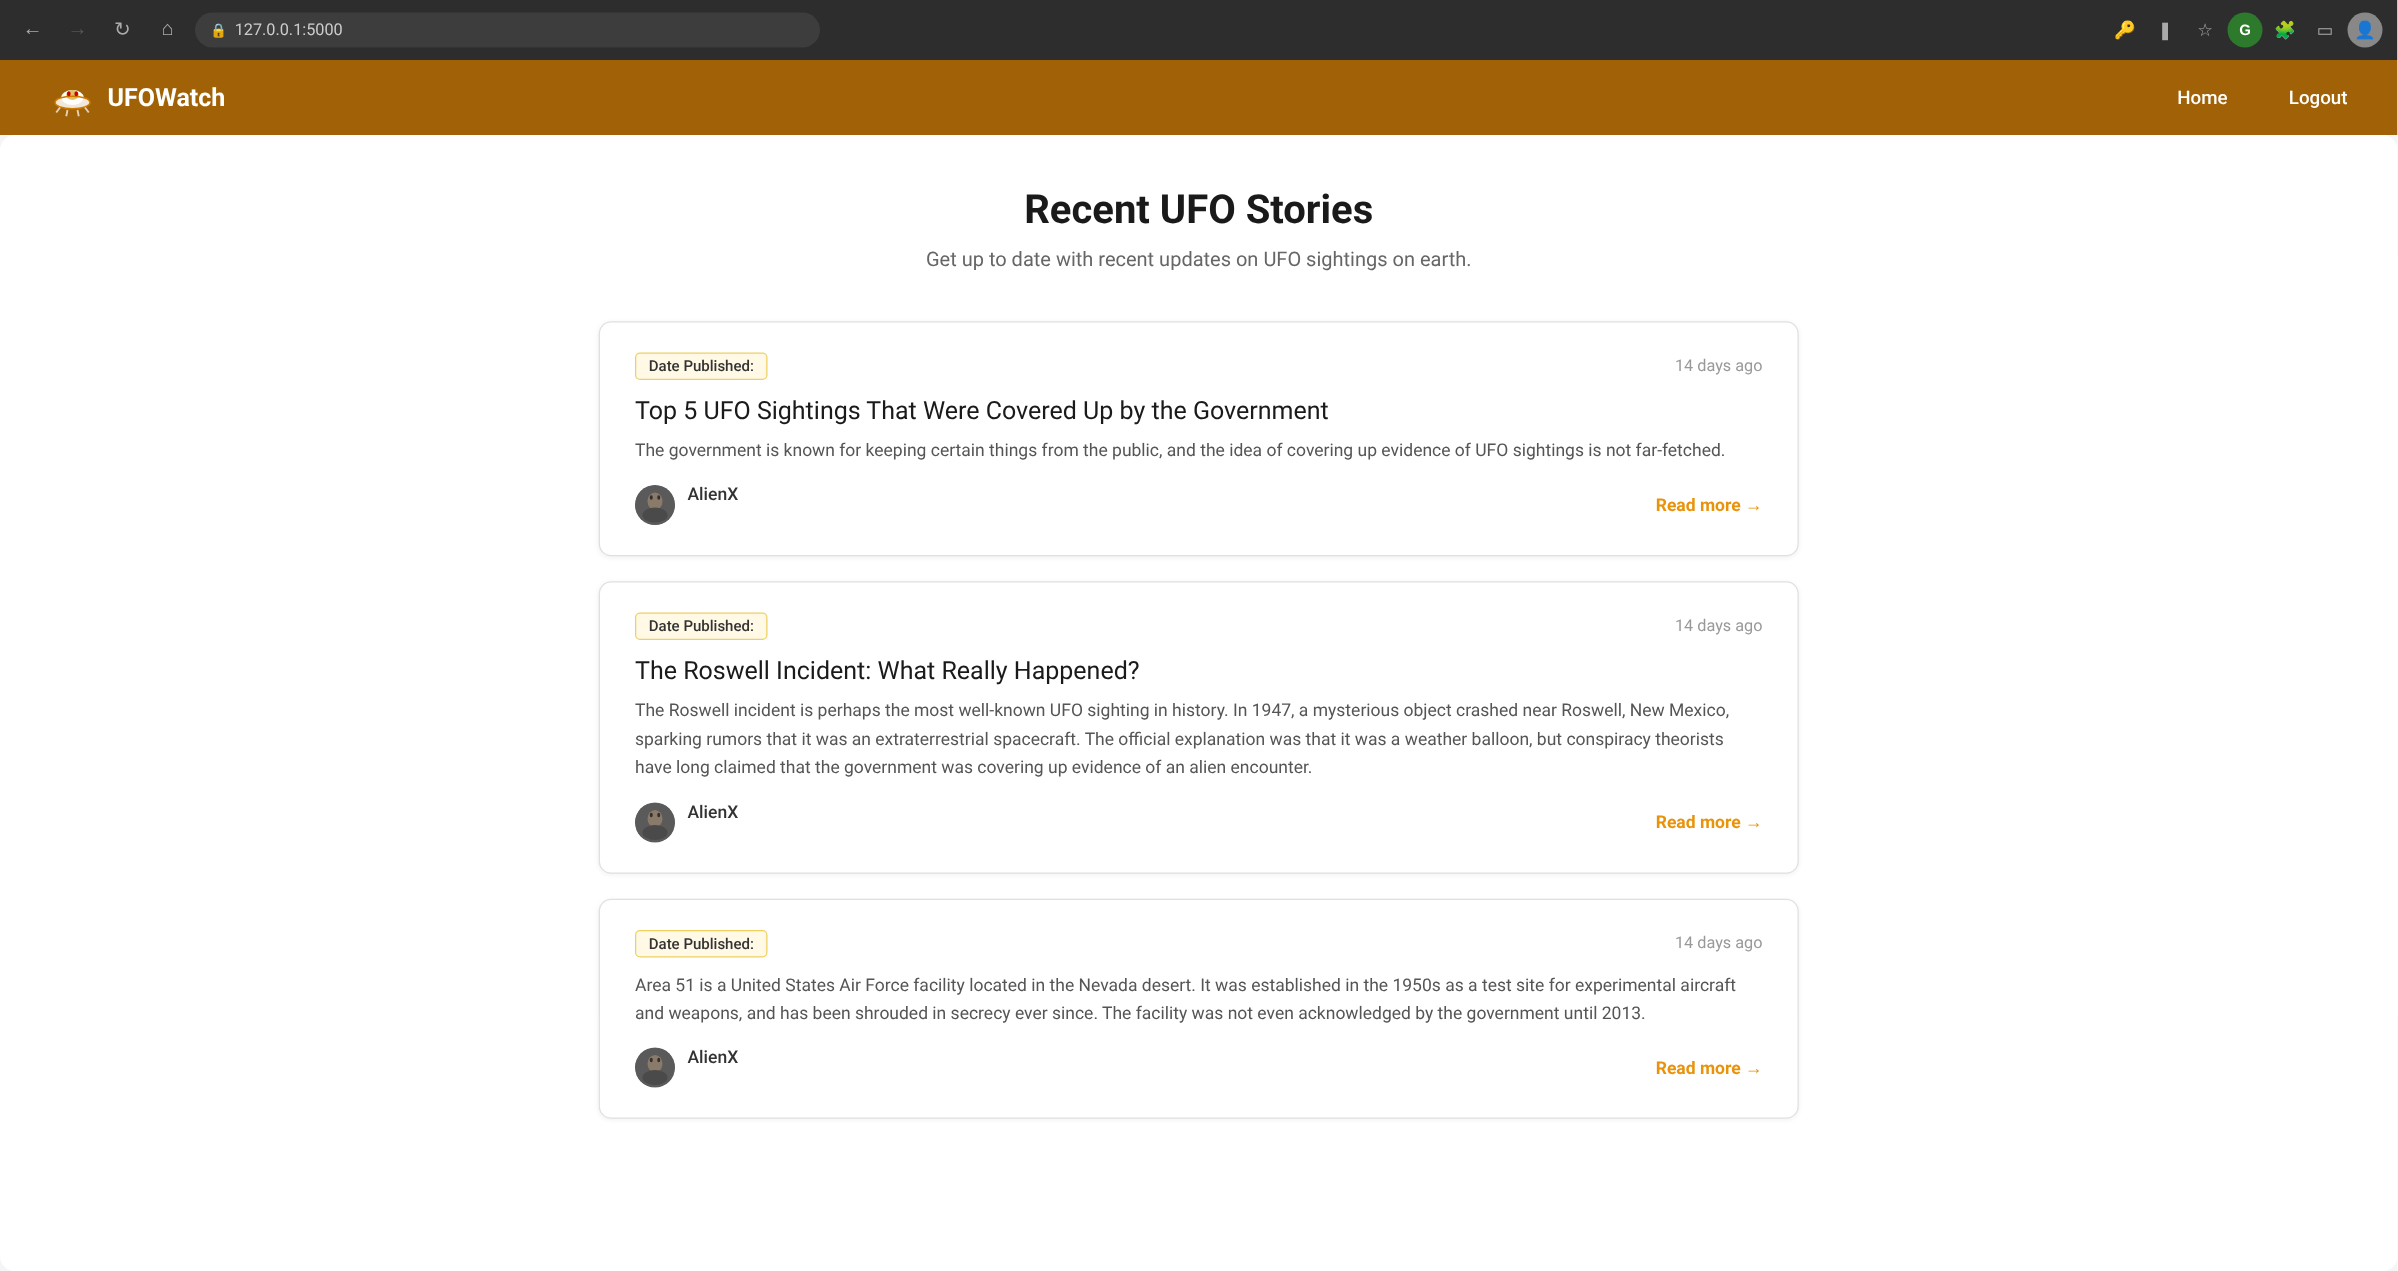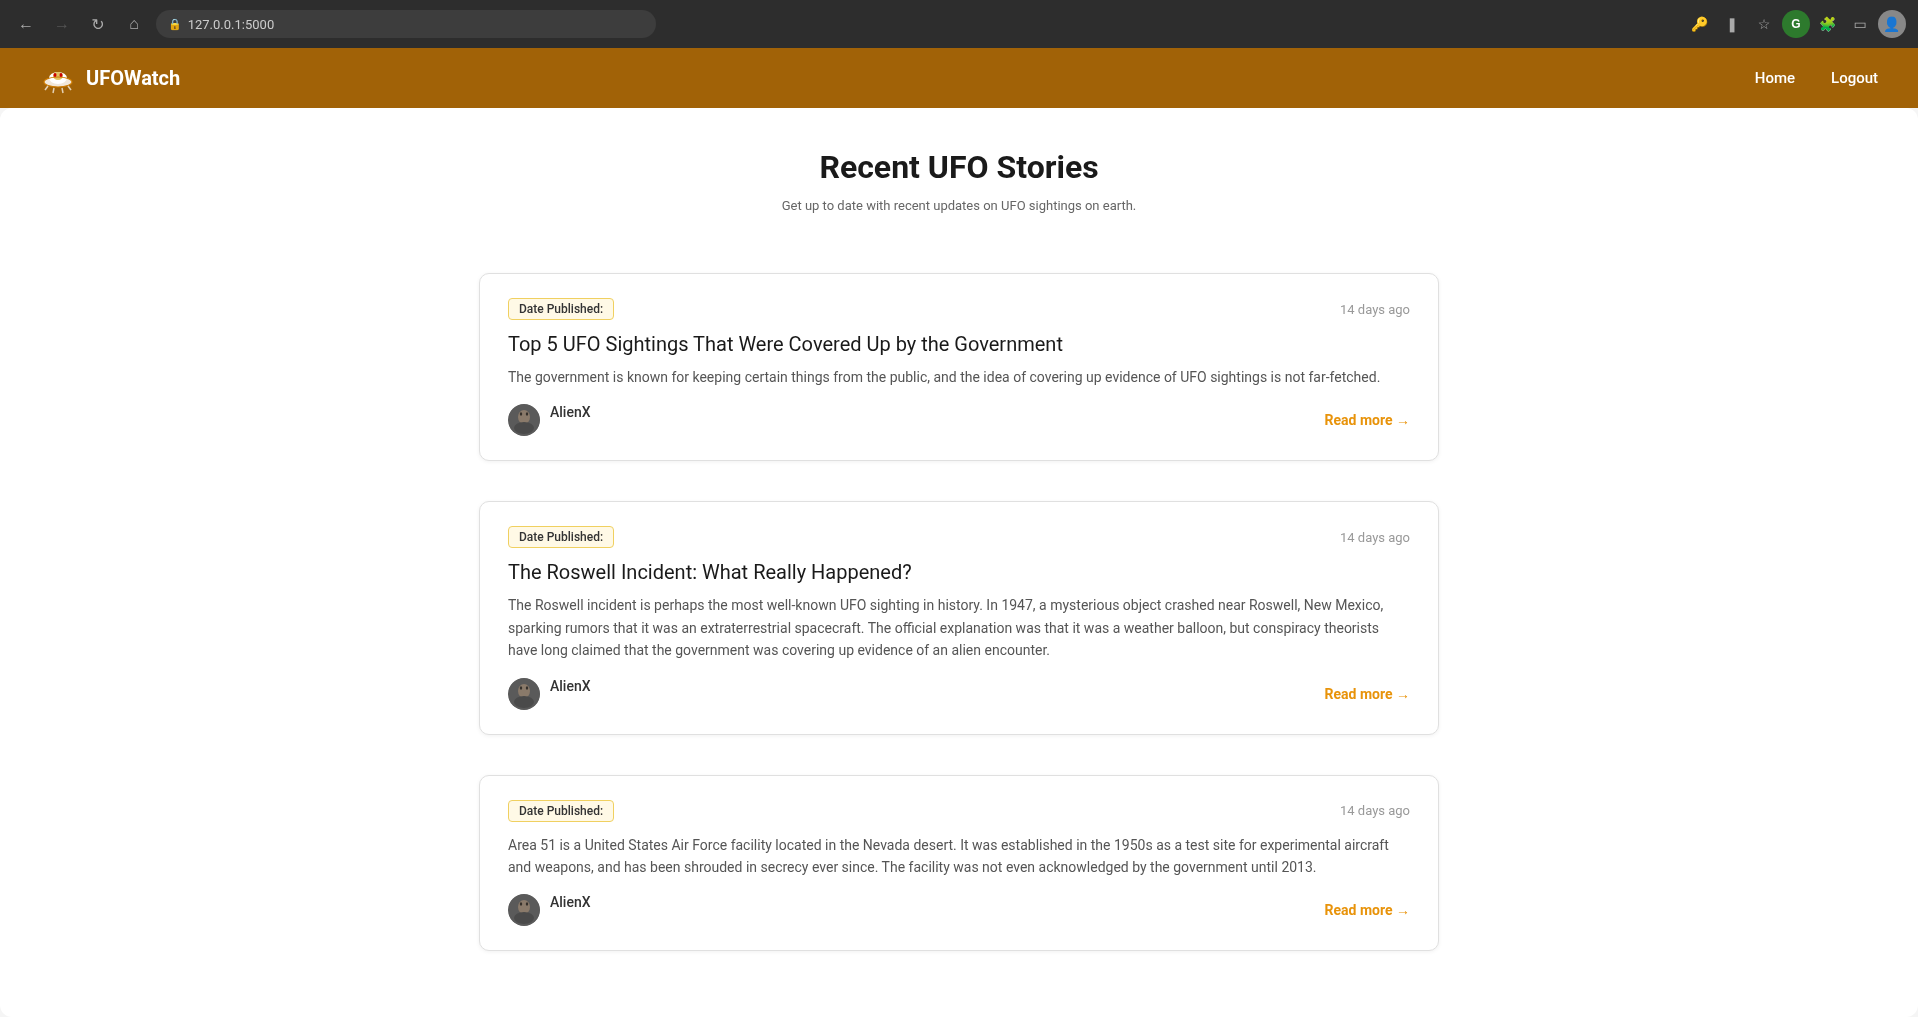--- a/index.html
+++ b/index.html
@@ -116,21 +116,21 @@
     }
 
     .navbar-logo {
       width: 36px;
       height: 36px;
     }
 
     .navbar-links {
       margin-left: auto;
       display: flex;
-      gap: 36px;
+      gap: 49px;
       align-items: center;
     }
 
     .navbar-link {
       color: white;
       text-decoration: none;
       font-size: 15px;
       font-weight: 500;
     }
 
@@ -149,39 +149,38 @@
 
     .page-title {
       font-size: 32px;
       font-weight: 700;
       color: #1a1a1a;
       margin-bottom: 12px;
     }
 
     .page-subtitle {
       color: #666;
-      font-size: 13px;
+      font-size: 16px;
     }
 
     
     .stories-container {
       max-width: 960px;
       margin: 0 auto;
       display: flex;
       flex-direction: column;
       gap: 20px;
     }
 
     .story-card {
       background: white;
       border: 1px solid #e0e0e0;
       border-radius: 10px;
       padding: 24px 28px;
       box-shadow: 0 1px 4px rgba(0,0,0,0.06);
-      margin-top: 20px;
     }
 
     .card-meta {
       display: flex;
       justify-content: space-between;
       align-items: center;
       margin-bottom: 12px;
     }
 
     .date-badge {

